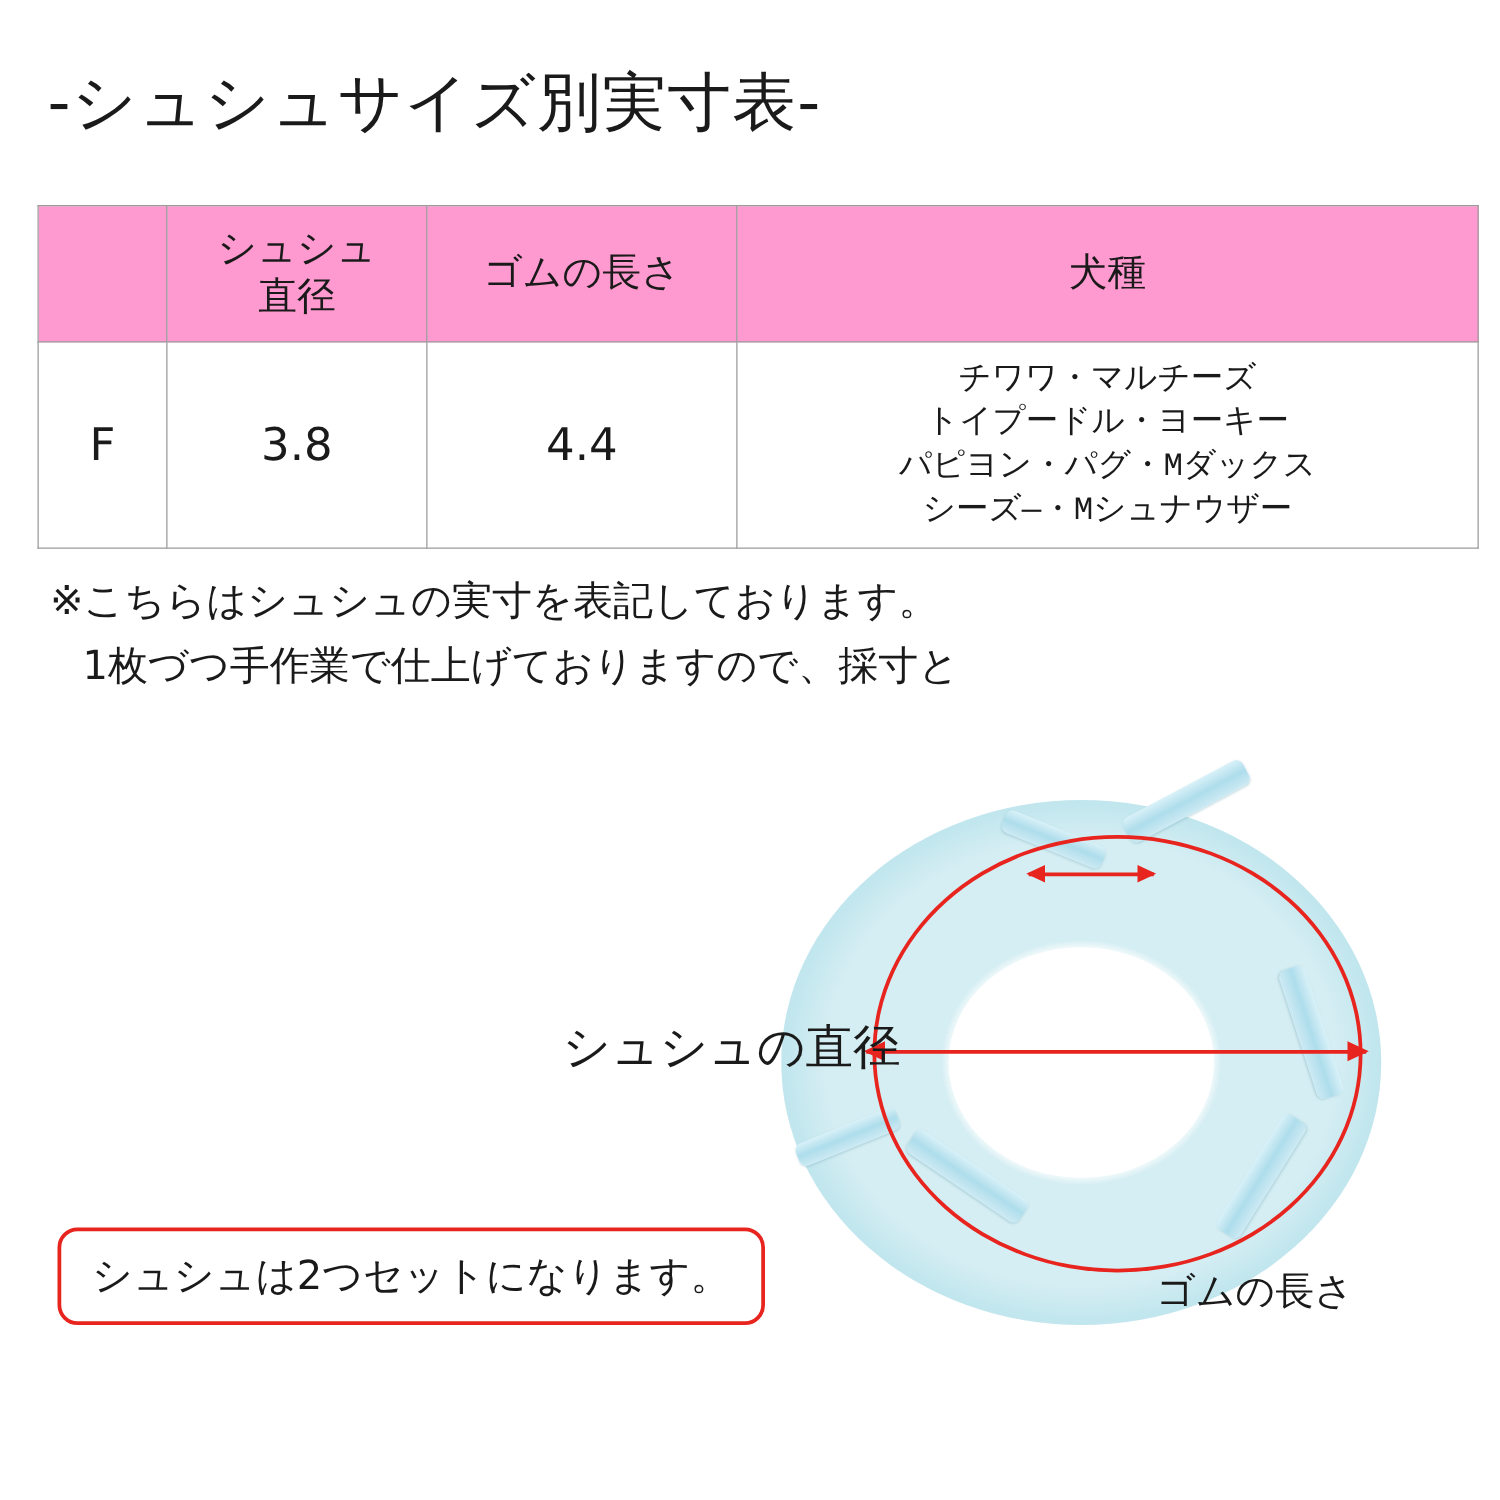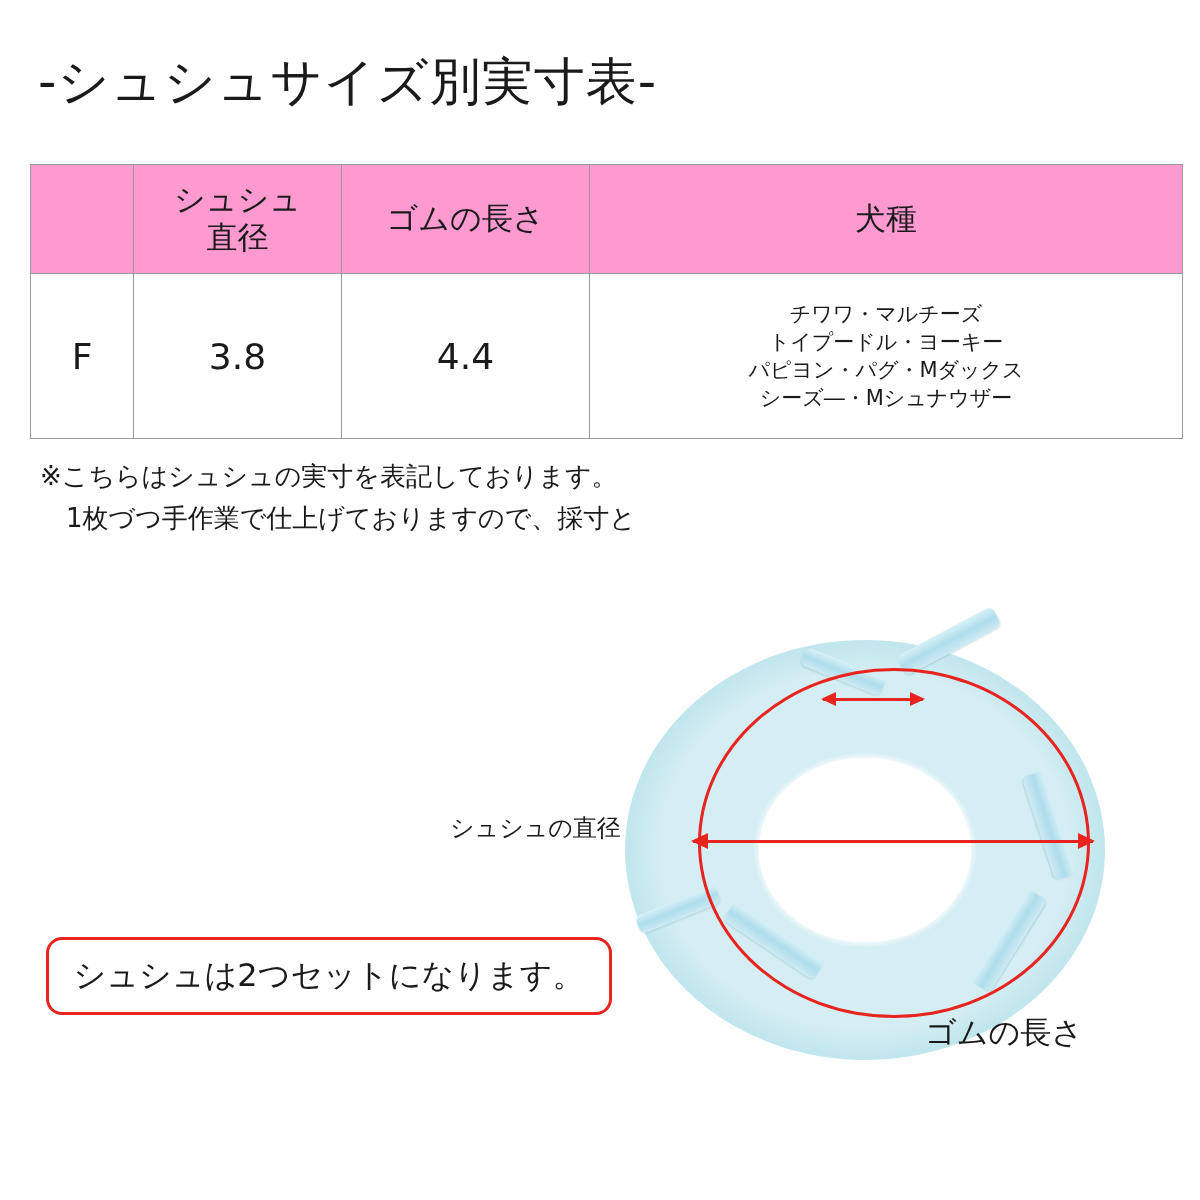--- a/index.html
+++ b/index.html
@@ -56,32 +56,33 @@
   .col-rubber { width: 245px; }
   .col-breed  { width: 590px; }
 
   .size-table tbody td {
     background: #ffffff;
     height: 152px;
     font-size: 36px;
     font-weight: 400;
   }
   .size-table tbody td.breeds {
-    font-size: 21px;
+    font-size: 26px;
     line-height: 1.34;
     padding: 6px 10px;
+    font-family: Liberation Mono, monospace;
   }
   .breeds-line { display: block; white-space: nowrap; }
 
   
   .note {
     position: absolute;
     left: 40px;
     top: 455px;
-    font-size: 26px;
+    font-size: 32px;
     line-height: 1.62;
     color: #1a1a1a;
   }
   .note-line { display: block; white-space: nowrap; }
   .note-line.indent { padding-left: 26px; }
 
   
   .illustration {
     position: absolute;
     left: 430px;
@@ -203,36 +204,36 @@
     border-top: 7px solid transparent;
     border-bottom: 7px solid transparent;
   }
   .rubber-arrow::before { left: -2px;  border-right: 15px solid #e8241f; }
   .rubber-arrow::after  { right: -2px; border-left: 15px solid #e8241f; }
 
   .label-diameter {
     position: absolute;
     left: 20px;
     top: 222px;
-    font-size: 24px;
+    font-size: 38px;
     white-space: nowrap;
   }
   .label-rubber {
     position: absolute;
     left: 495px;
     top: 422px;
     font-size: 31px;
     white-space: nowrap;
   }
 
   
   .callout {
     position: absolute;
     left: 46px;
-    top: 937px;
+    top: 982px;
     width: 560px;
     height: 72px;
     border: 3px solid #e8241f;
     border-radius: 16px;
     background: #ffffff;
     display: flex;
     align-items: center;
     justify-content: center;
   }
   .callout-text {

